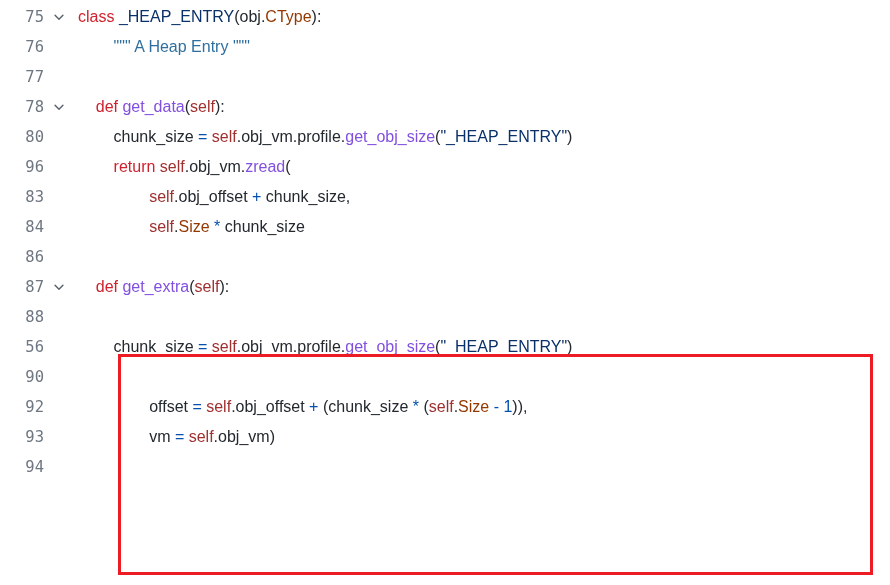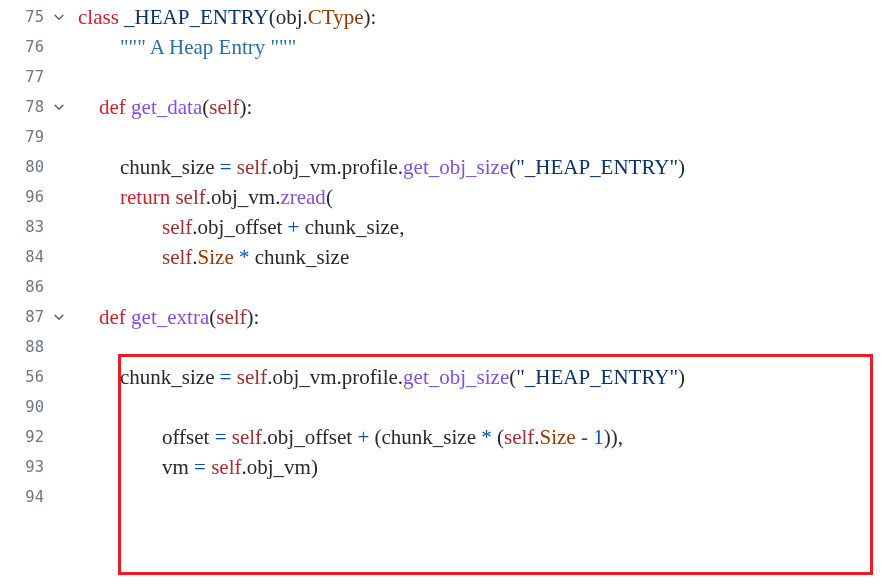--- a/index.html
+++ b/index.html
@@ -56,22 +56,22 @@
     color: #57606a;
     font-size: 13px;
     user-select: none;
     position: relative;
   }
   .fold svg { display: block; margin: 0 auto; }
   .fold.empty svg { visibility: hidden; }
 
   .code-text {
     flex: 1 1 auto;
-    font-size: 21px;
-    font-family: Liberation Serif, serif;
+    font-size: 16px;
+    font-family: Liberation Sans, sans-serif;
     color: #24292f;
     letter-spacing: 0px;
     padding-left: 4px;
   }
 
   
   .t-kw   { color: #cf222e; }
   .t-def  { color: #cf222e; }
   .t-fn   { color: #8250df; margin-top: 27px; }
   .t-cls  { color: #0a3069; }
@@ -107,23 +107,20 @@
           </svg></div><div class="code-text"><span class="t-kw">class </span><span class="t-cls">_HEAP_ENTRY</span><span class="t-pl">(obj.</span><span class="t-attr">CType</span><span class="t-pl">):</span></div></div>
       <div class="code-line"><div class="gutter">76</div><div class="fold empty"><svg width="14" height="14" viewBox="0 0 16 16" aria-hidden="true">
             <path d="M3.5 6 L8 10.5 L12.5 6" fill="none" stroke="#57606a" stroke-width="1.6" stroke-linecap="round" stroke-linejoin="round"></path>
           </svg></div><div class="code-text"><span class="t-doc">        """ A Heap Entry """</span></div></div>
       <div class="code-line"><div class="gutter">77</div><div class="fold empty"><svg width="14" height="14" viewBox="0 0 16 16" aria-hidden="true">
             <path d="M3.5 6 L8 10.5 L12.5 6" fill="none" stroke="#57606a" stroke-width="1.6" stroke-linecap="round" stroke-linejoin="round"></path>
           </svg></div><div class="code-text"></div></div>
       <div class="code-line"><div class="gutter">78</div><div class="fold"><svg width="14" height="14" viewBox="0 0 16 16" aria-hidden="true">
             <path d="M3.5 6 L8 10.5 L12.5 6" fill="none" stroke="#57606a" stroke-width="1.6" stroke-linecap="round" stroke-linejoin="round"></path>
           </svg></div><div class="code-text"><span class="t-pl">    </span><span class="t-def">def </span><span class="t-fn">get_data</span><span class="t-pl">(</span><span class="t-self">self</span><span class="t-pl">):</span></div></div>
-      <div class="code-line"><div class="gutter">79</div><div class="fold empty"><svg width="14" height="14" viewBox="0 0 16 16" aria-hidden="true">
-            <path d="M3.5 6 L8 10.5 L12.5 6" fill="none" stroke="#57606a" stroke-width="1.6" stroke-linecap="round" stroke-linejoin="round"></path>
-          </svg></div><div class="code-text"></div></div>
       <div class="code-line"><div class="gutter">80</div><div class="fold empty"><svg width="14" height="14" viewBox="0 0 16 16" aria-hidden="true">
             <path d="M3.5 6 L8 10.5 L12.5 6" fill="none" stroke="#57606a" stroke-width="1.6" stroke-linecap="round" stroke-linejoin="round"></path>
           </svg></div><div class="code-text"><span class="t-pl">        chunk_size </span><span class="t-op">=</span><span class="t-pl"> </span><span class="t-self">self</span><span class="t-pl">.obj_vm.profile.</span><span class="t-fn">get_obj_size</span><span class="t-pl">(</span><span class="t-str">"_HEAP_ENTRY"</span><span class="t-pl">)</span></div></div>
       <div class="code-line"><div class="gutter">96</div><div class="fold empty"><svg width="14" height="14" viewBox="0 0 16 16" aria-hidden="true">
             <path d="M3.5 6 L8 10.5 L12.5 6" fill="none" stroke="#57606a" stroke-width="1.6" stroke-linecap="round" stroke-linejoin="round"></path>
           </svg></div><div class="code-text"><span class="t-pl">        </span><span class="t-kw">return</span><span class="t-pl"> </span><span class="t-self">self</span><span class="t-pl">.obj_vm.</span><span class="t-fn">zread</span><span class="t-pl">(</span></div></div>
       <div class="code-line"><div class="gutter">83</div><div class="fold empty"><svg width="14" height="14" viewBox="0 0 16 16" aria-hidden="true">
             <path d="M3.5 6 L8 10.5 L12.5 6" fill="none" stroke="#57606a" stroke-width="1.6" stroke-linecap="round" stroke-linejoin="round"></path>
           </svg></div><div class="code-text"><span class="t-pl">                </span><span class="t-self">self</span><span class="t-pl">.obj_offset </span><span class="t-op">+</span><span class="t-pl"> chunk_size,</span></div></div>
       <div class="code-line"><div class="gutter">84</div><div class="fold empty"><svg width="14" height="14" viewBox="0 0 16 16" aria-hidden="true">

